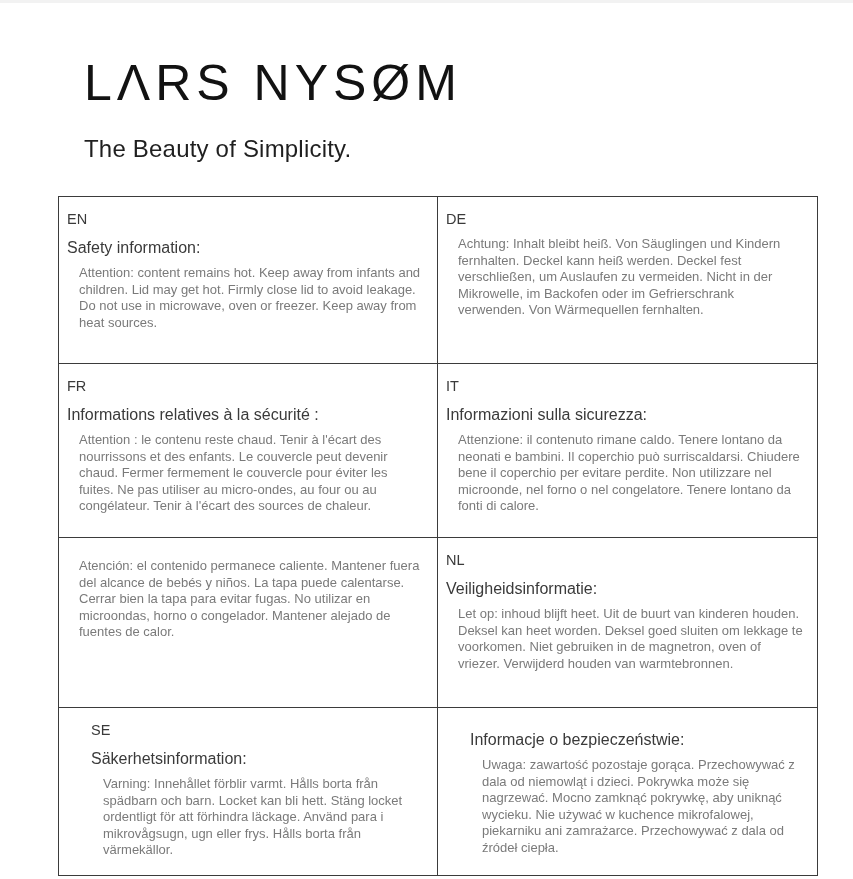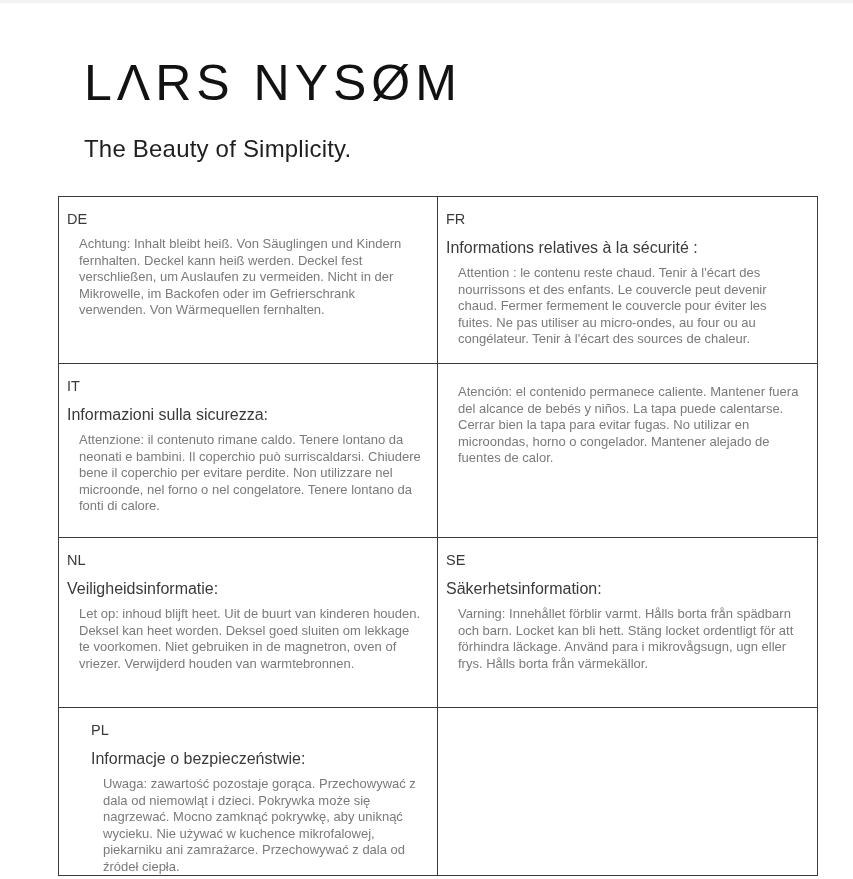--- a/index.html
+++ b/index.html
@@ -87,20 +87,25 @@
 
 <div class="top-strip"></div>
 
 <div class="brand">
   <div class="logo">LΛRS NYSØM</div>
   <div class="tagline">The Beauty of Simplicity.</div>
 </div>
 
 <div class="info-table">
 
+  <div class="cell">
+    <div class="lang-code">EN</div>
+    <div class="cell-heading">Safety information:</div>
+    <div class="cell-body">Attention: content remains hot. Keep away from infants and children. Lid may get hot. Firmly close lid to avoid leakage. Do not use in microwave, oven or freezer. Keep away from heat sources.</div>
+  </div>
 
   <div class="cell">
     <div class="lang-code">DE</div>
     <div class="cell-body">Achtung: Inhalt bleibt heiß. Von Säuglingen und Kindern fernhalten. Deckel kann heiß werden. Deckel fest verschließen, um Auslaufen zu vermeiden. Nicht in der Mikrowelle, im Backofen oder im Gefrierschrank verwenden. Von Wärmequellen fernhalten.</div>
   </div>
 
   <div class="cell">
     <div class="lang-code">FR</div>
     <div class="cell-heading">Informations relatives à la sécurité :</div>
     <div class="cell-body">Attention : le contenu reste chaud. Tenir à l'écart des nourrissons et des enfants. Le couvercle peut devenir chaud. Fermer fermement le couvercle pour éviter les fuites. Ne pas utiliser au micro-ondes, au four ou au congélateur. Tenir à l'écart des sources de chaleur.</div>
@@ -122,18 +127,17 @@
     <div class="cell-body">Let op: inhoud blijft heet. Uit de buurt van kinderen houden. Deksel kan heet worden. Deksel goed sluiten om lekkage te voorkomen. Niet gebruiken in de magnetron, oven of vriezer. Verwijderd houden van warmtebronnen.</div>
   </div>
 
   <div class="cell">
     <div class="lang-code">SE</div>
     <div class="cell-heading">Säkerhetsinformation:</div>
     <div class="cell-body">Varning: Innehållet förblir varmt. Hålls borta från spädbarn och barn. Locket kan bli hett. Stäng locket ordentligt för att förhindra läckage. Använd para i mikrovågsugn, ugn eller frys. Hålls borta från värmekällor.</div>
   </div>
 
   <div class="cell">
-    <div class="lang-code">PL</div>
     <div class="cell-heading">Informacje o bezpieczeństwie:</div>
     <div class="cell-body">Uwaga: zawartość pozostaje gorąca. Przechowywać z dala od niemowląt i dzieci. Pokrywka może się nagrzewać. Mocno zamknąć pokrywkę, aby uniknąć wycieku. Nie używać w kuchence mikrofalowej, piekarniku ani zamrażarce. Przechowywać z dala od źródeł ciepła.</div>
   </div>
 
 </div>
 
 </body></html>

